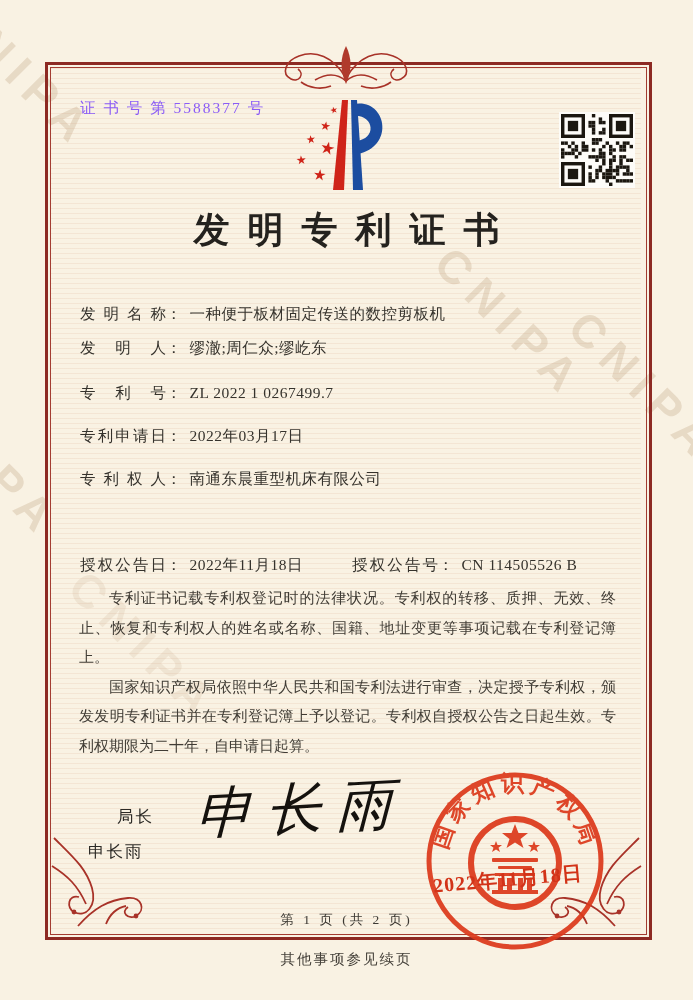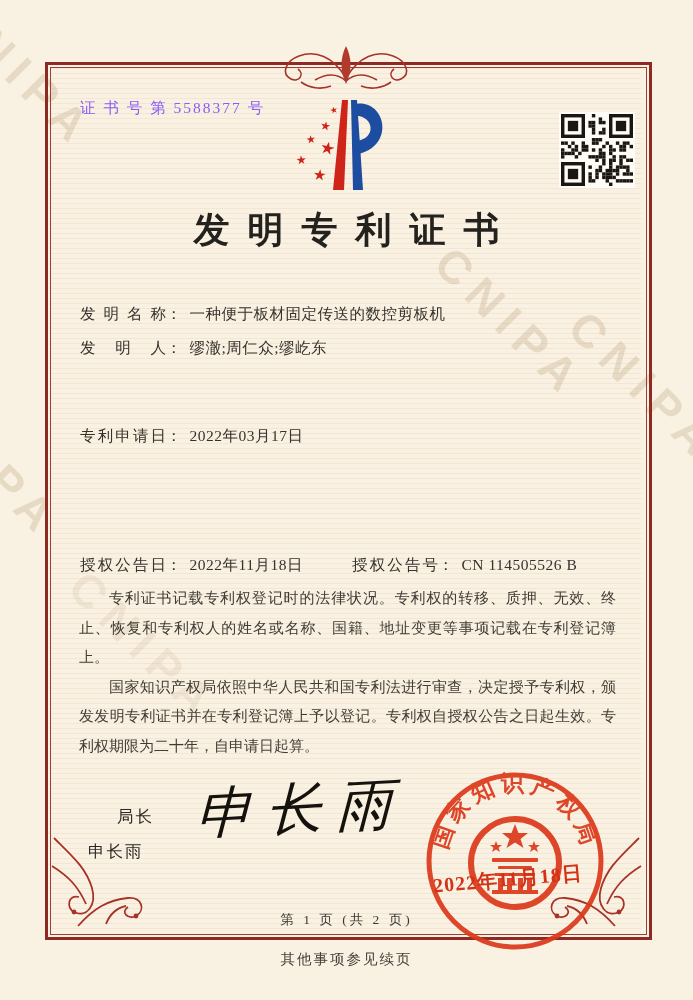--- a/index.html
+++ b/index.html
@@ -257,22 +257,28 @@
   </div>
 
   <div class="title">发明专利证书</div>
 
   <div class="field f0">
     <span class="flabel">发明名称</span><span class="fcolon">：</span><span class="fvalue">一种便于板材固定传送的数控剪板机</span>
   </div>
   <div class="field f1">
     <span class="flabel">发明人</span><span class="fcolon">：</span><span class="fvalue">缪澈;周仁众;缪屹东</span>
   </div>
+  <div class="field f2">
+    <span class="flabel">专利号</span><span class="fcolon">：</span><span class="fvalue">ZL 2022 1 0267499.7</span>
+  </div>
   <div class="field f3">
     <span class="flabel">专利申请日</span><span class="fcolon">：</span><span class="fvalue">2022年03月17日</span>
+  </div>
+  <div class="field f4">
+    <span class="flabel">专利权人</span><span class="fcolon">：</span><span class="fvalue">南通东晨重型机床有限公司</span>
   </div>
   <div class="field fgrant">
     <span class="flabel">授权公告日</span><span class="fcolon">：</span><span class="fvalue">2022年11月18日</span>
     <span class="grant-second">
       <span class="flabel">授权公告号</span><span class="fcolon">：</span><span class="fvalue">CN 114505526 B</span>
     </span>
   </div>
 
   <div class="body-text">
     <p>专利证书记载专利权登记时的法律状况。专利权的转移、质押、无效、终止、恢复和专利权人的姓名或名称、国籍、地址变更等事项记载在专利登记簿上。</p>

